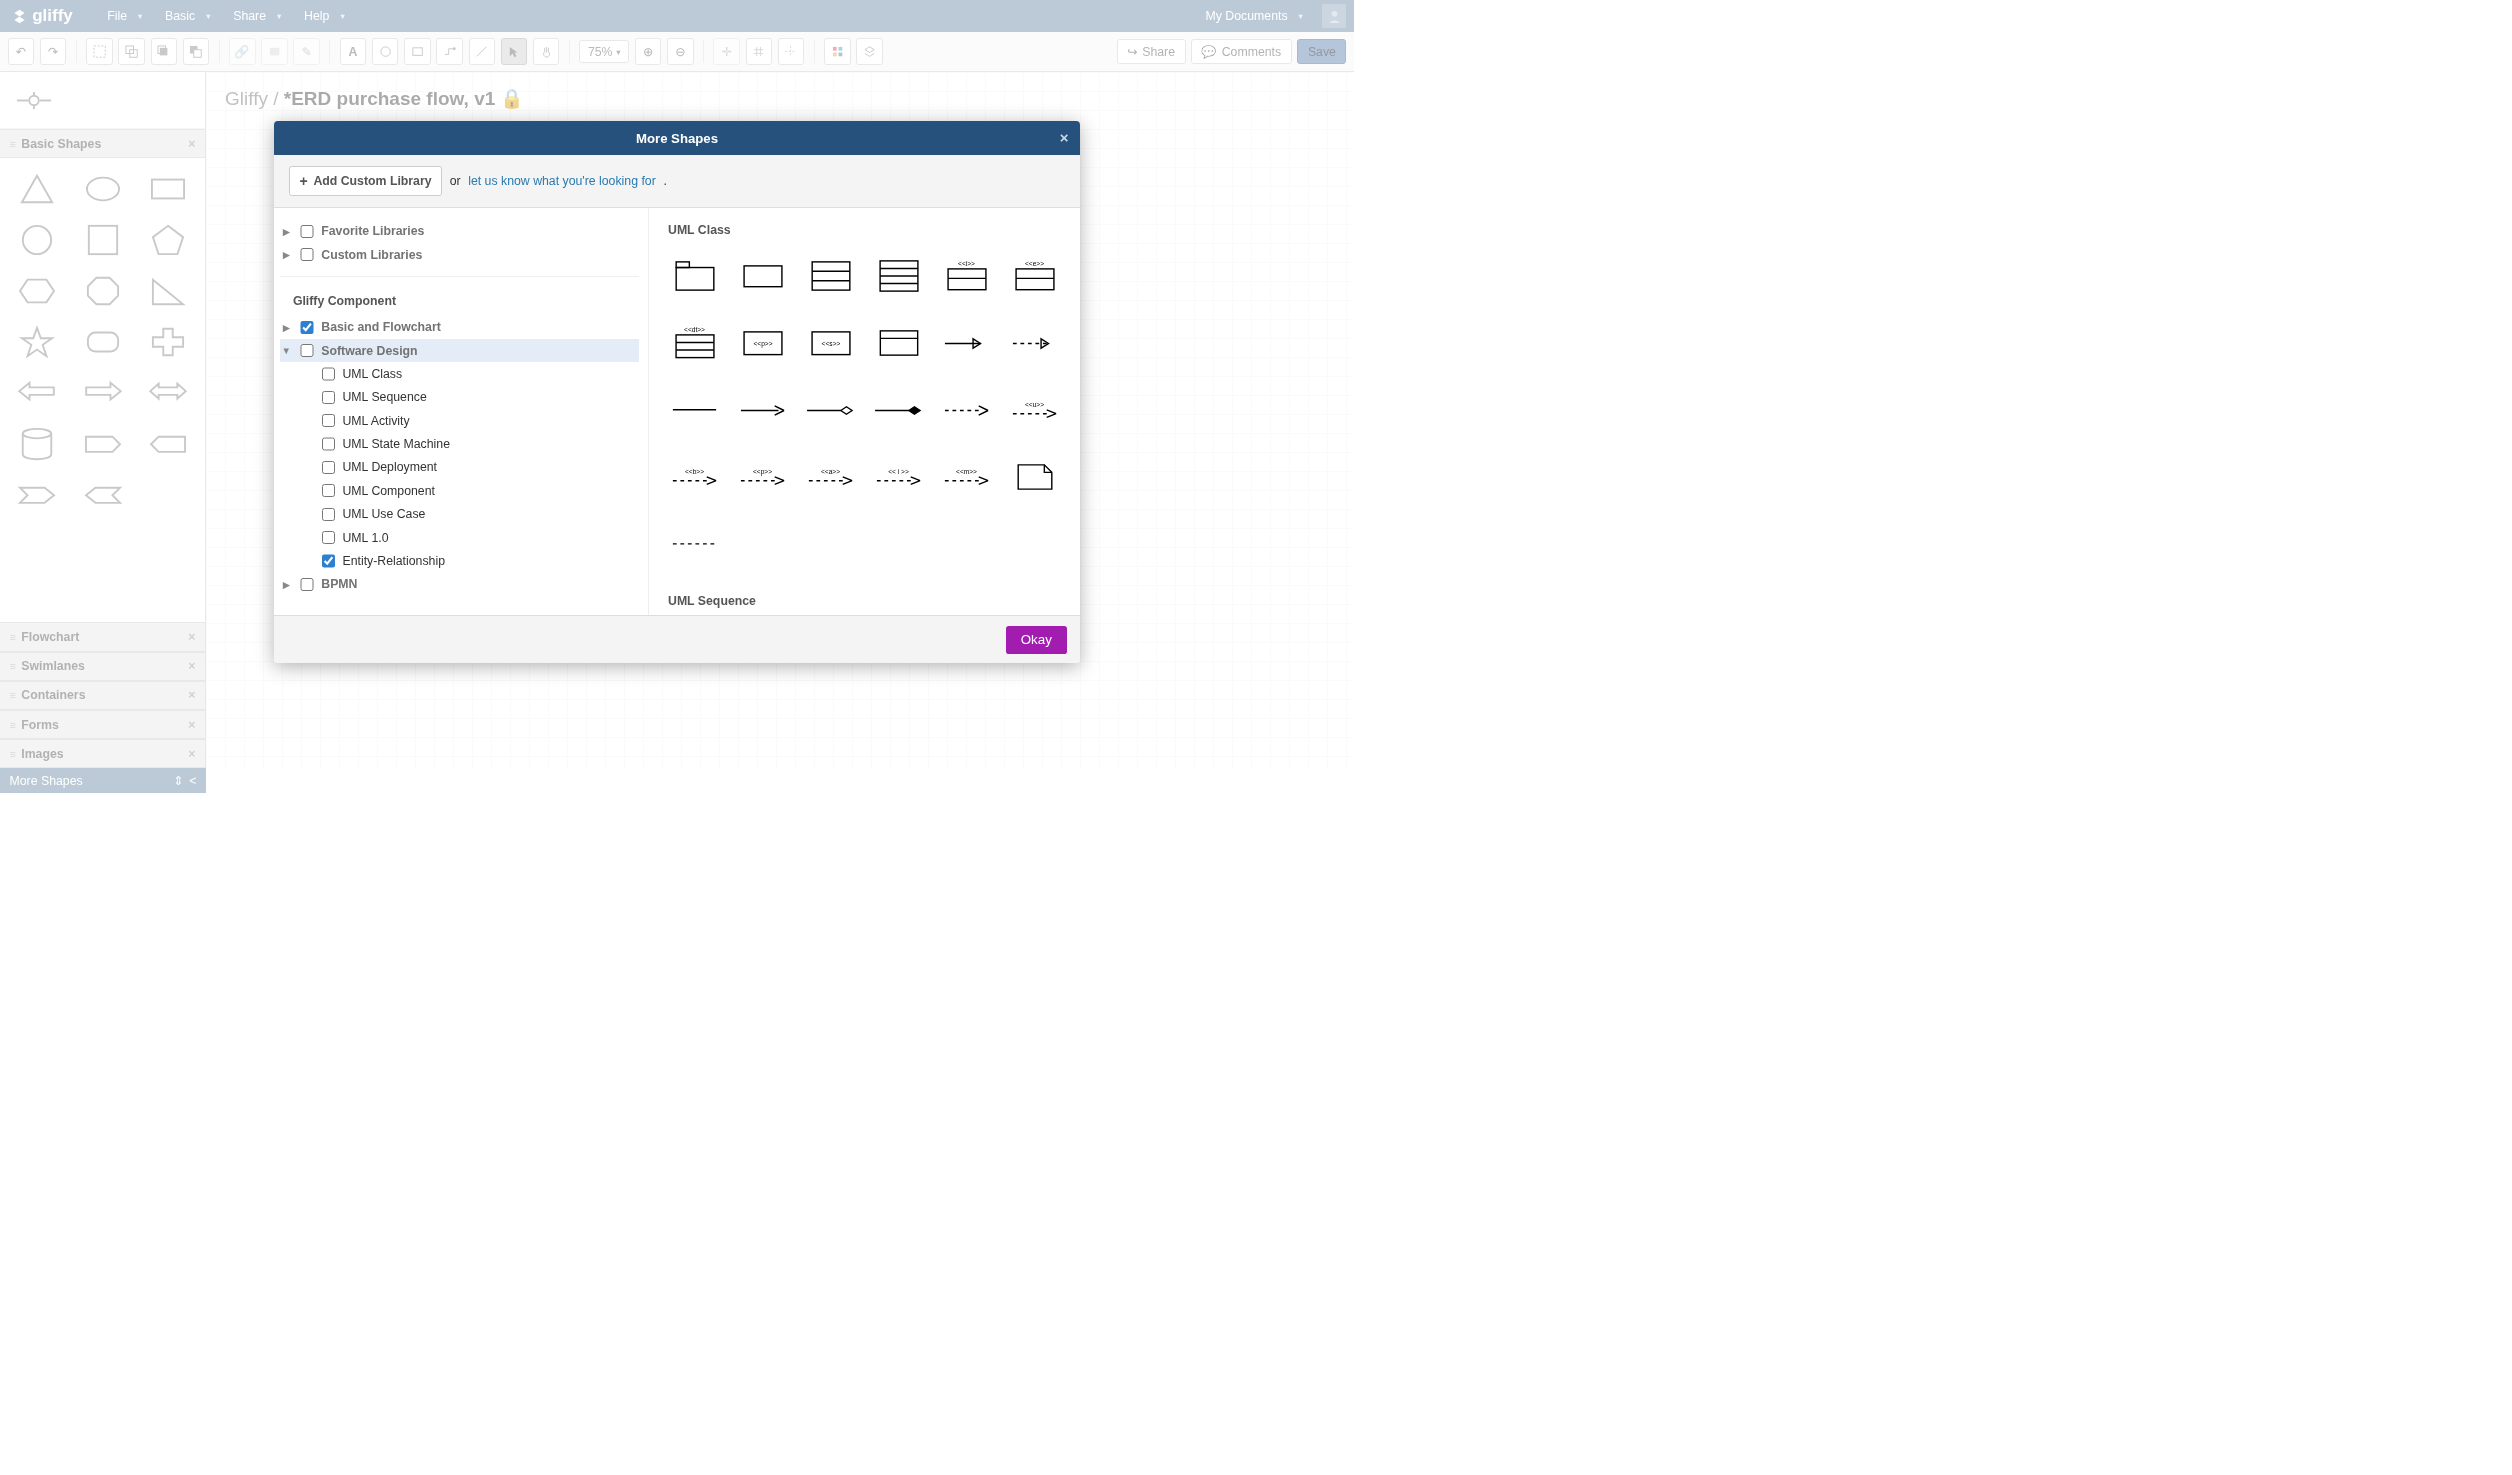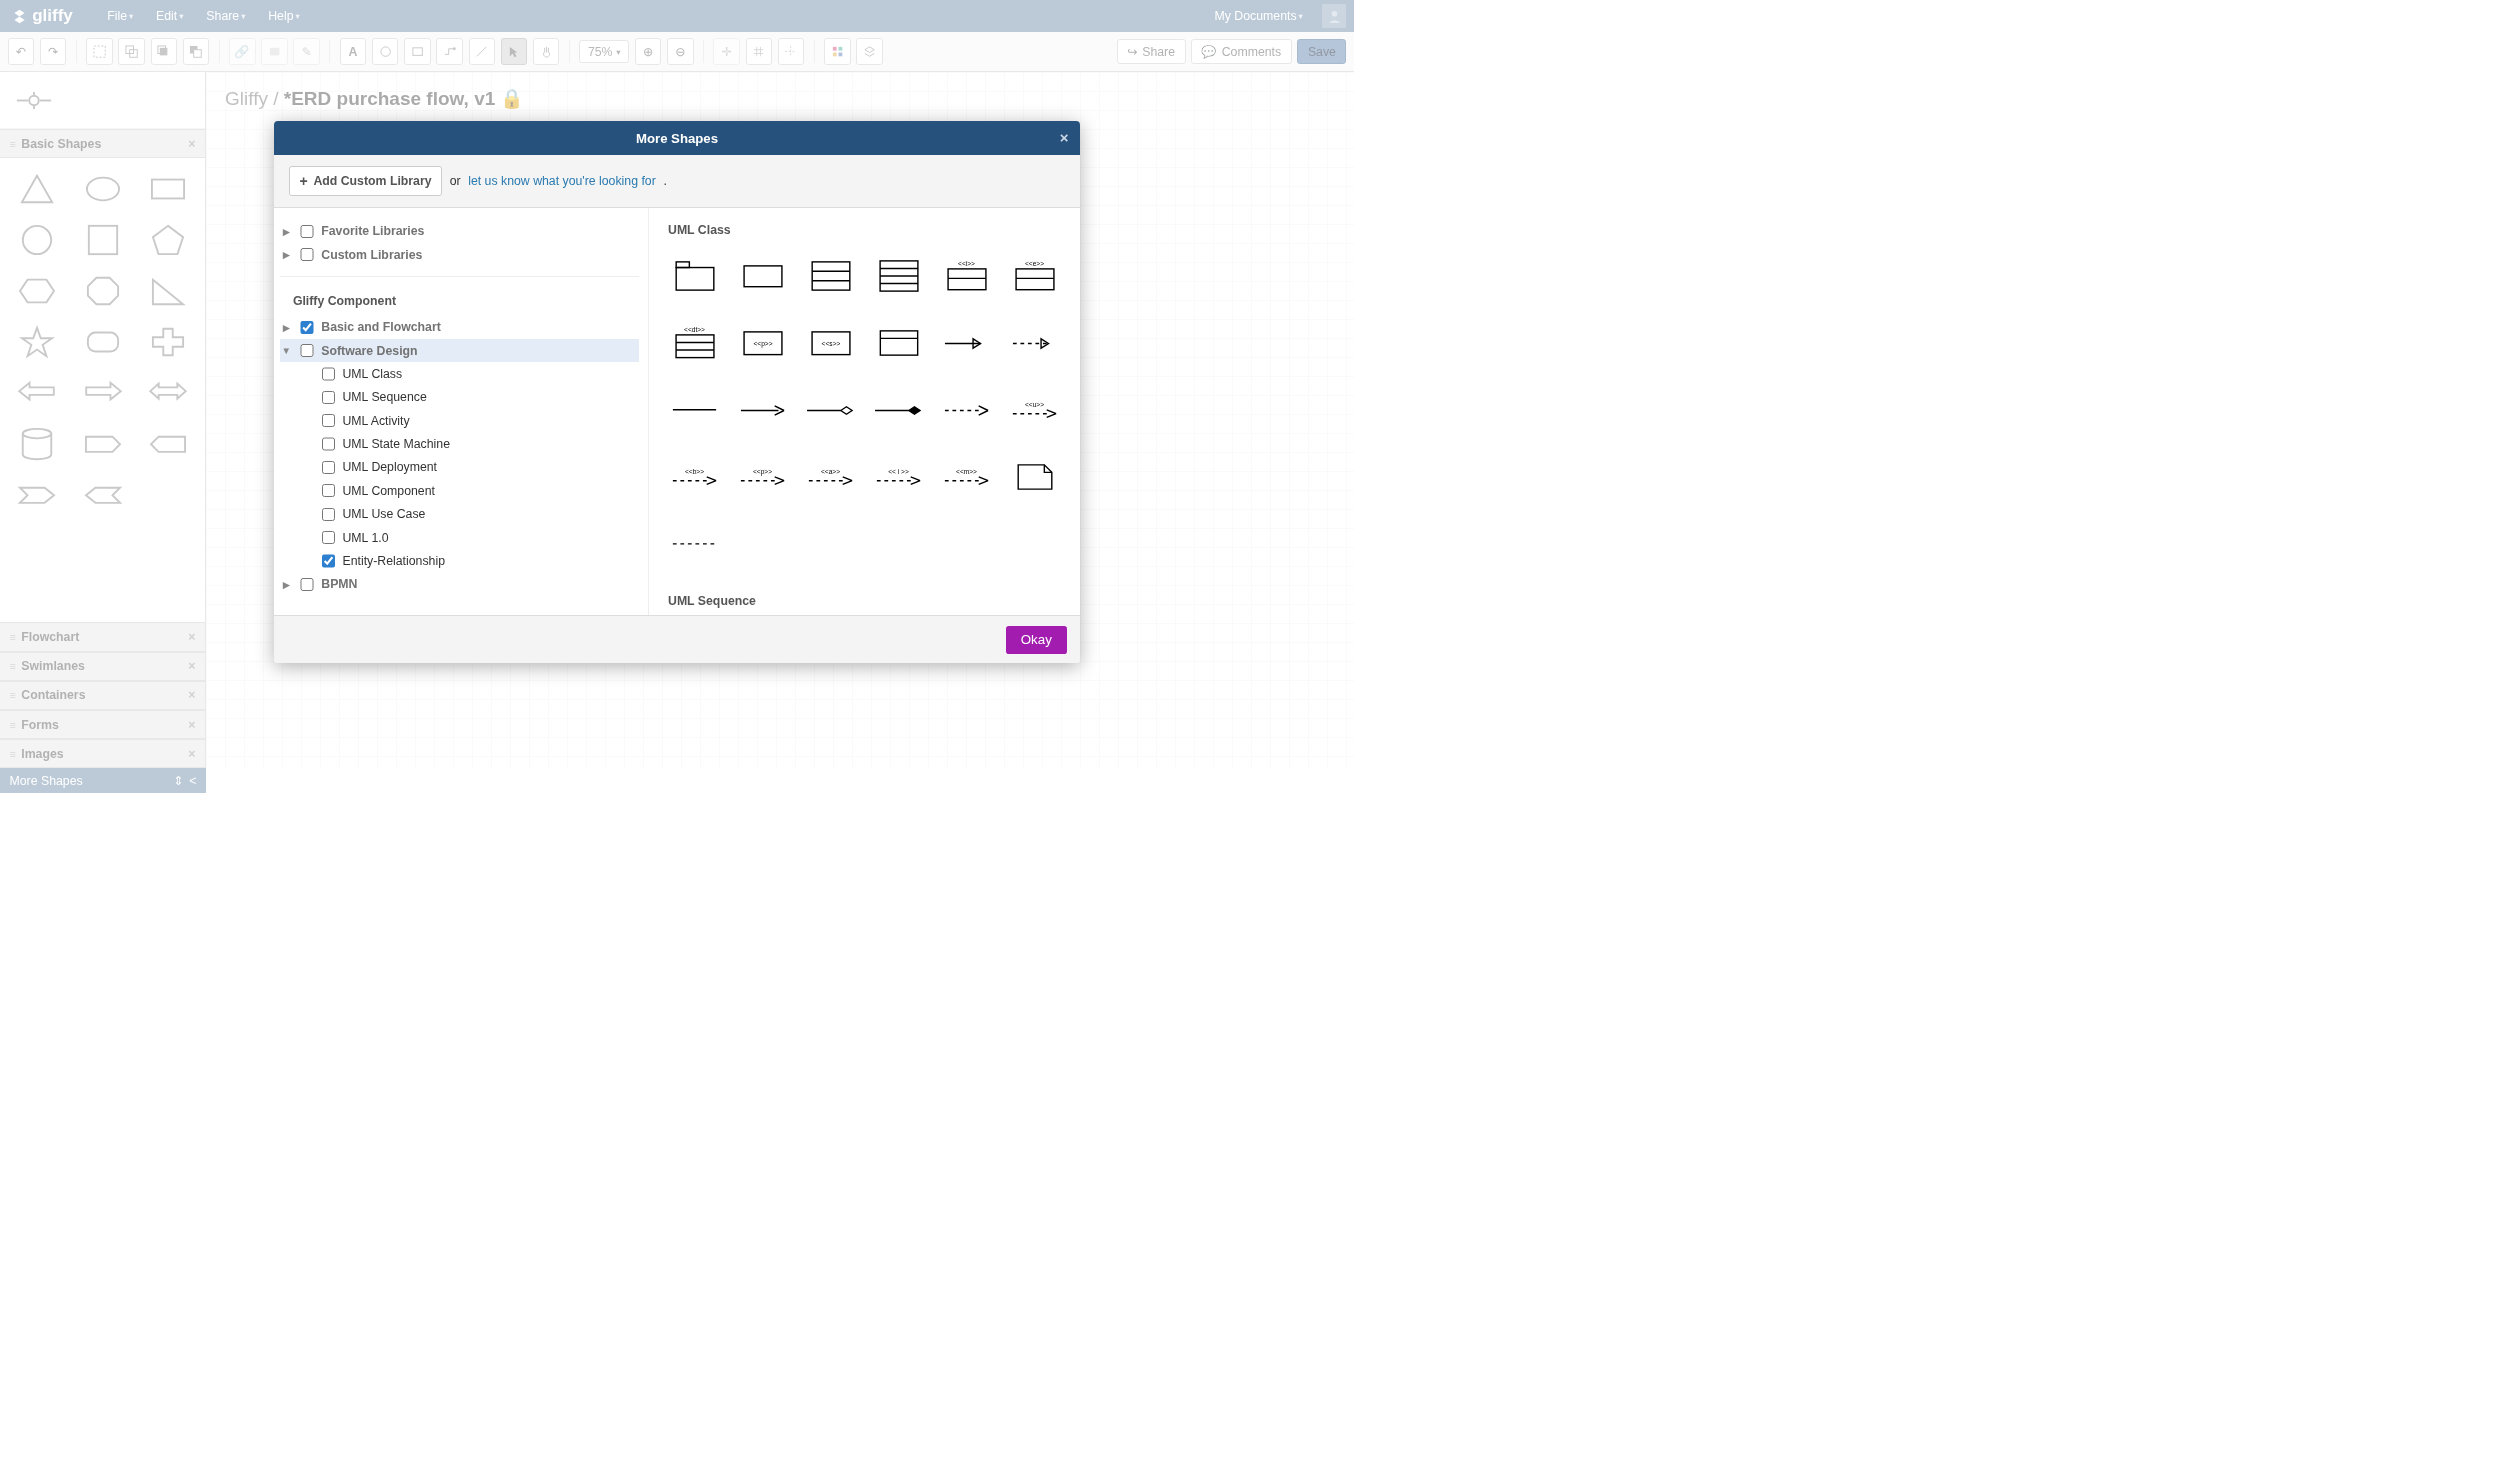--- a/index.html
+++ b/index.html
@@ -37,21 +37,21 @@
   font-size: 17px;
   margin-right: 23px;
   margin-left: 3.8px;
 }
 .logo svg { width: 17px; height: 17px; }
 .menu-items { display: flex; gap: 0; }
 .menu-item {
   padding: 5.7px 11.4px;
   display: flex;
   align-items: center;
-  gap: 2px;
+  gap: 11px;
   cursor: pointer;
   justify-content: space-between;
 }
 .menu-item .caret { font-size: 8.5px; opacity: 0.8; }
 .menubar-right { margin-left: auto; display: flex; align-items: center; gap: 7.6px; }
 .user-icon {
   width: 24.6px; height: 24.6px;
   background: #8da5bd;
   display: flex; align-items: center; justify-content: center;
 }
@@ -312,21 +312,21 @@
         <path d="M4 6 L10 2 L16 6 L10 10 Z M4 14 L10 10 L16 14 L10 18 Z" fill="#fff" stroke="none"></path>
       </svg>
     <span>gliffy</span>
   </div>
   <div class="menu-items">
     <div class="menu-item">
         <span>File</span>
         <span class="caret">▾</span>
       </div>
     <div class="menu-item">
-        <span>Edit</span>
+        <span>Basic</span>
         <span class="caret">▾</span>
       </div>
     <div class="menu-item">
         <span>Share</span>
         <span class="caret">▾</span>
       </div>
     <div class="menu-item">
         <span>Help</span>
         <span class="caret">▾</span>
       </div>

